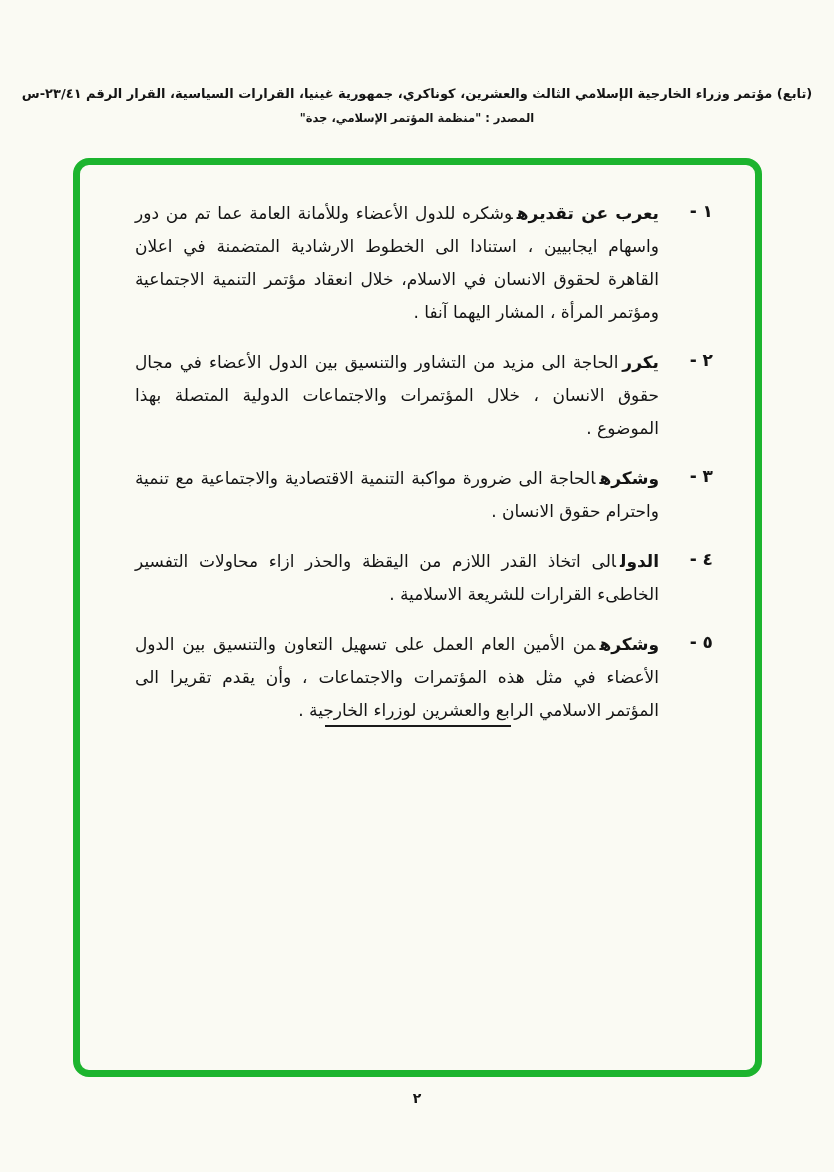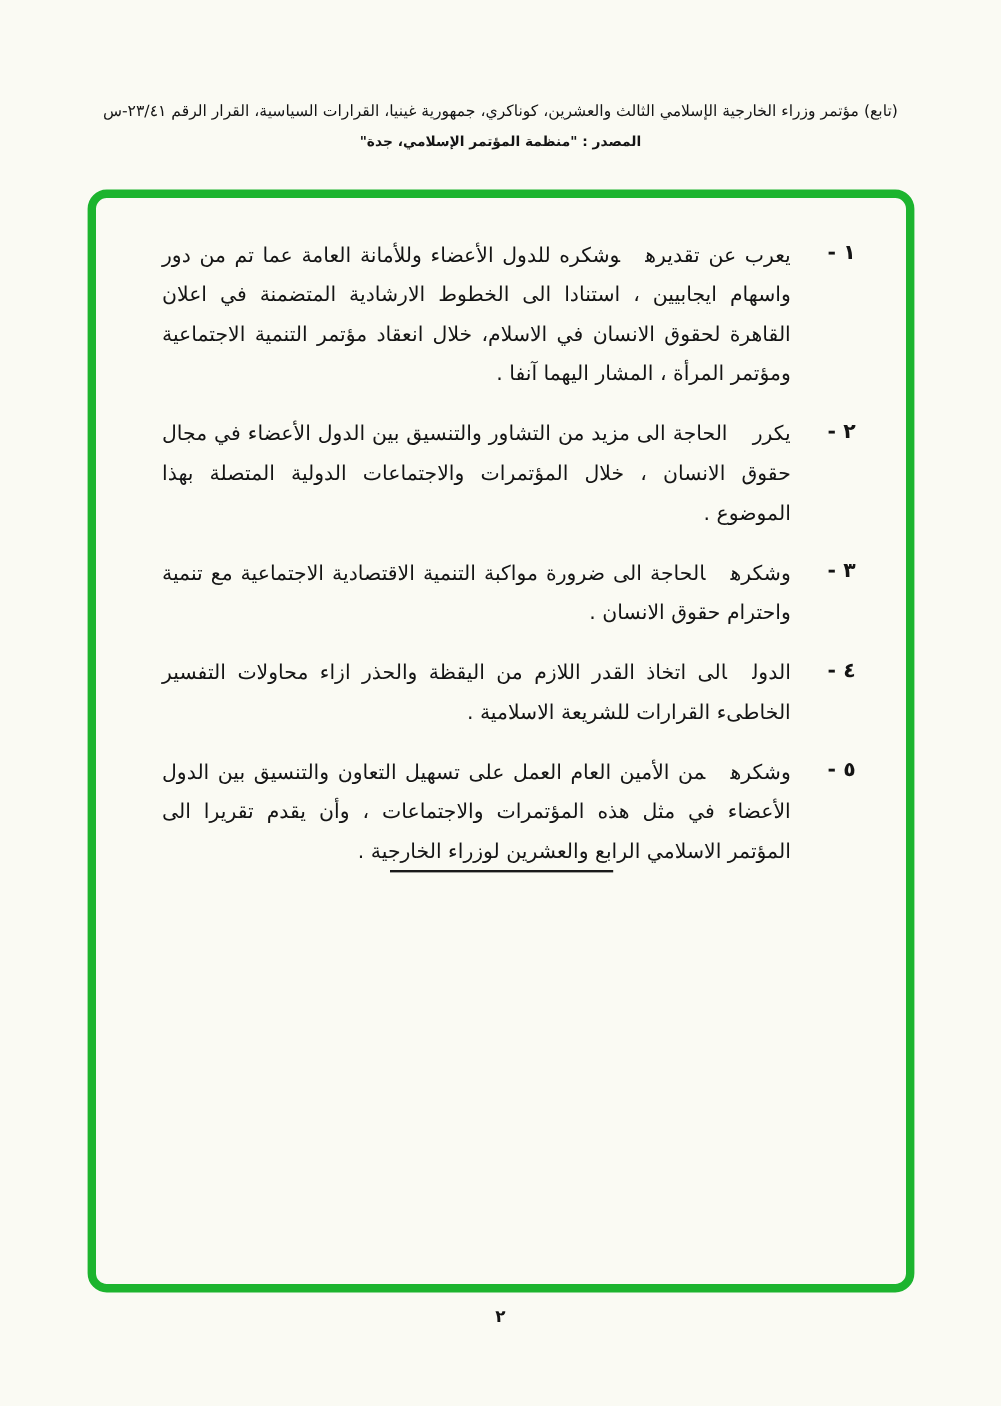--- a/index.html
+++ b/index.html
@@ -19,21 +19,21 @@
   
   .header {
     position: absolute;
     top: 86px;
     left: 0;
     width: 100%;
     text-align: center;
   }
   .header-line1 {
     font-size: 13px;
-    font-weight: 400;
+    font-weight: 700;
     letter-spacing: 0.2px;
     white-space: nowrap;
   }
   .header-line2 {
     margin-top: 10px;
     font-size: 11.5px;
     font-weight: 700;
   }
   
   .frame {
@@ -62,22 +62,22 @@
     padding-top: 4px;
   }
   .clause-body {
     flex: 1 1 auto;
     font-size: 17px;
     line-height: 33px;
     text-align: justify;
     text-align-last: right;
   }
   .clause-lead {
-    font-weight: 400;
-    margin-left: 21px;
+    font-weight: 700;
+    margin-left: 4px;
   }
   
   .divider {
     position: absolute;
     top: 560px;
     left: 50%;
     width: 186px;
     margin-left: -93px;
     height: 2px;
     background: #1a1a1a;
@@ -111,21 +111,21 @@
         <p class="clause-body"><span class="clause-lead">يعرب عن تقديره</span><span>وشكره للدول الأعضاء وللأمانة العامة عما تم من دور واسهام ايجابيين ، استنادا الى الخطوط الارشادية المتضمنة في اعلان القاهرة لحقوق الانسان في الاسلام، خلال انعقاد مؤتمر التنمية الاجتماعية ومؤتمر المرأة ، المشار اليهما آنفا .</span></p>
       </div>
 
       <div class="clause">
         <div class="clause-marker">٢ -</div>
         <p class="clause-body"><span class="clause-lead">يكرر</span><span>الحاجة الى مزيد من التشاور والتنسيق بين الدول الأعضاء في مجال حقوق الانسان ، خلال المؤتمرات والاجتماعات الدولية المتصلة بهذا الموضوع .</span></p>
       </div>
 
       <div class="clause">
         <div class="clause-marker">٣ -</div>
-        <p class="clause-body"><span class="clause-lead">وشكره</span><span>الحاجة الى ضرورة مواكبة التنمية الاقتصادية الاجتماعية مع تنمية واحترام حقوق الانسان .</span></p>
+        <p class="clause-body"><span class="clause-lead">وشكره</span><span>الحاجة الى ضرورة مواكبة التنمية الاقتصادية والاجتماعية مع تنمية واحترام حقوق الانسان .</span></p>
       </div>
 
       <div class="clause">
         <div class="clause-marker">٤ -</div>
         <p class="clause-body"><span class="clause-lead">الدول</span><span>الى اتخاذ القدر اللازم من اليقظة والحذر ازاء محاولات التفسير الخاطىء القرارات للشريعة الاسلامية .</span></p>
       </div>
 
       <div class="clause">
         <div class="clause-marker">٥ -</div>
         <p class="clause-body"><span class="clause-lead">وشكره</span><span>من الأمين العام العمل على تسهيل التعاون والتنسيق بين الدول الأعضاء في مثل هذه المؤتمرات والاجتماعات ، وأن يقدم تقريرا الى المؤتمر الاسلامي الرابع والعشرين لوزراء الخارجية .</span></p>

